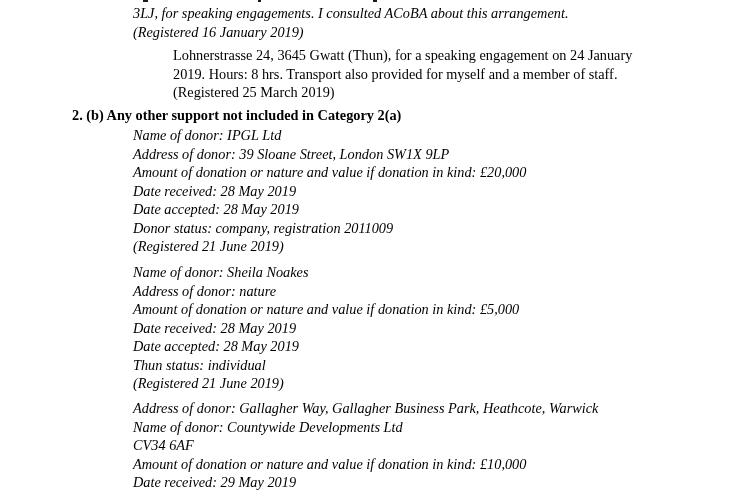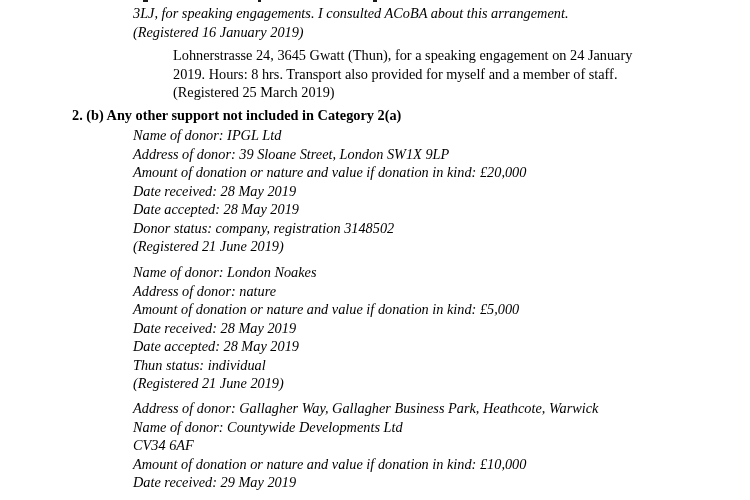--- a/index.html
+++ b/index.html
@@ -71,25 +71,25 @@
       </div>
       <div class="block heading b2">
         <div class="line">2. (b) Any other support not included in Category 2(a)</div>
       </div>
       <div class="block indent-1 b3">
         <div class="line">Name of donor: IPGL Ltd</div>
         <div class="line">Address of donor: 39 Sloane Street, London SW1X 9LP</div>
         <div class="line">Amount of donation or nature and value if donation in kind: £20,000</div>
         <div class="line">Date received: 28 May 2019</div>
         <div class="line">Date accepted: 28 May 2019</div>
-        <div class="line">Donor status: company, registration 3148502</div>
+        <div class="line">Donor status: company, registration 2011009</div>
         <div class="line">(Registered 21 June 2019)</div>
       </div>
       <div class="block indent-1 b4">
-        <div class="line">Name of donor: London Noakes</div>
+        <div class="line">Name of donor: Sheila Noakes</div>
         <div class="line">Address of donor: nature</div>
         <div class="line">Amount of donation or nature and value if donation in kind: £5,000</div>
         <div class="line">Date received: 28 May 2019</div>
         <div class="line">Date accepted: 28 May 2019</div>
         <div class="line">Thun status: individual</div>
         <div class="line">(Registered 21 June 2019)</div>
       </div>
       <div class="block indent-1 b5">
         <div class="line">Address of donor: Gallagher Way, Gallagher Business Park, Heathcote, Warwick</div>
         <div class="line">Name of donor: Countywide Developments Ltd</div>

